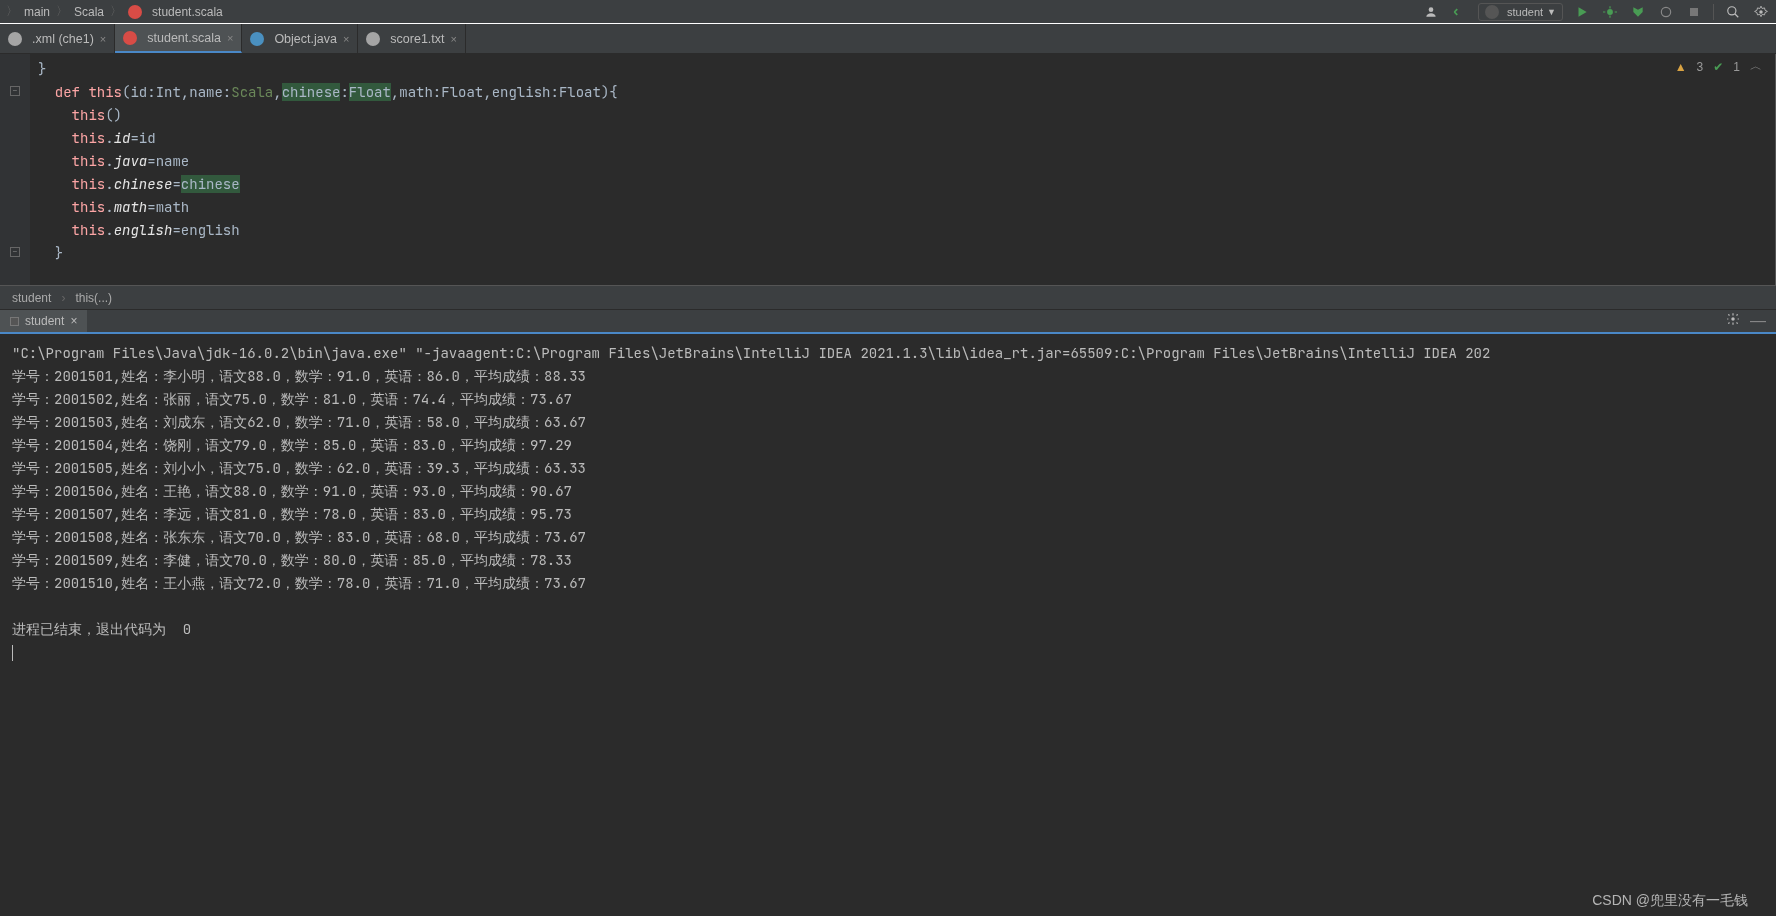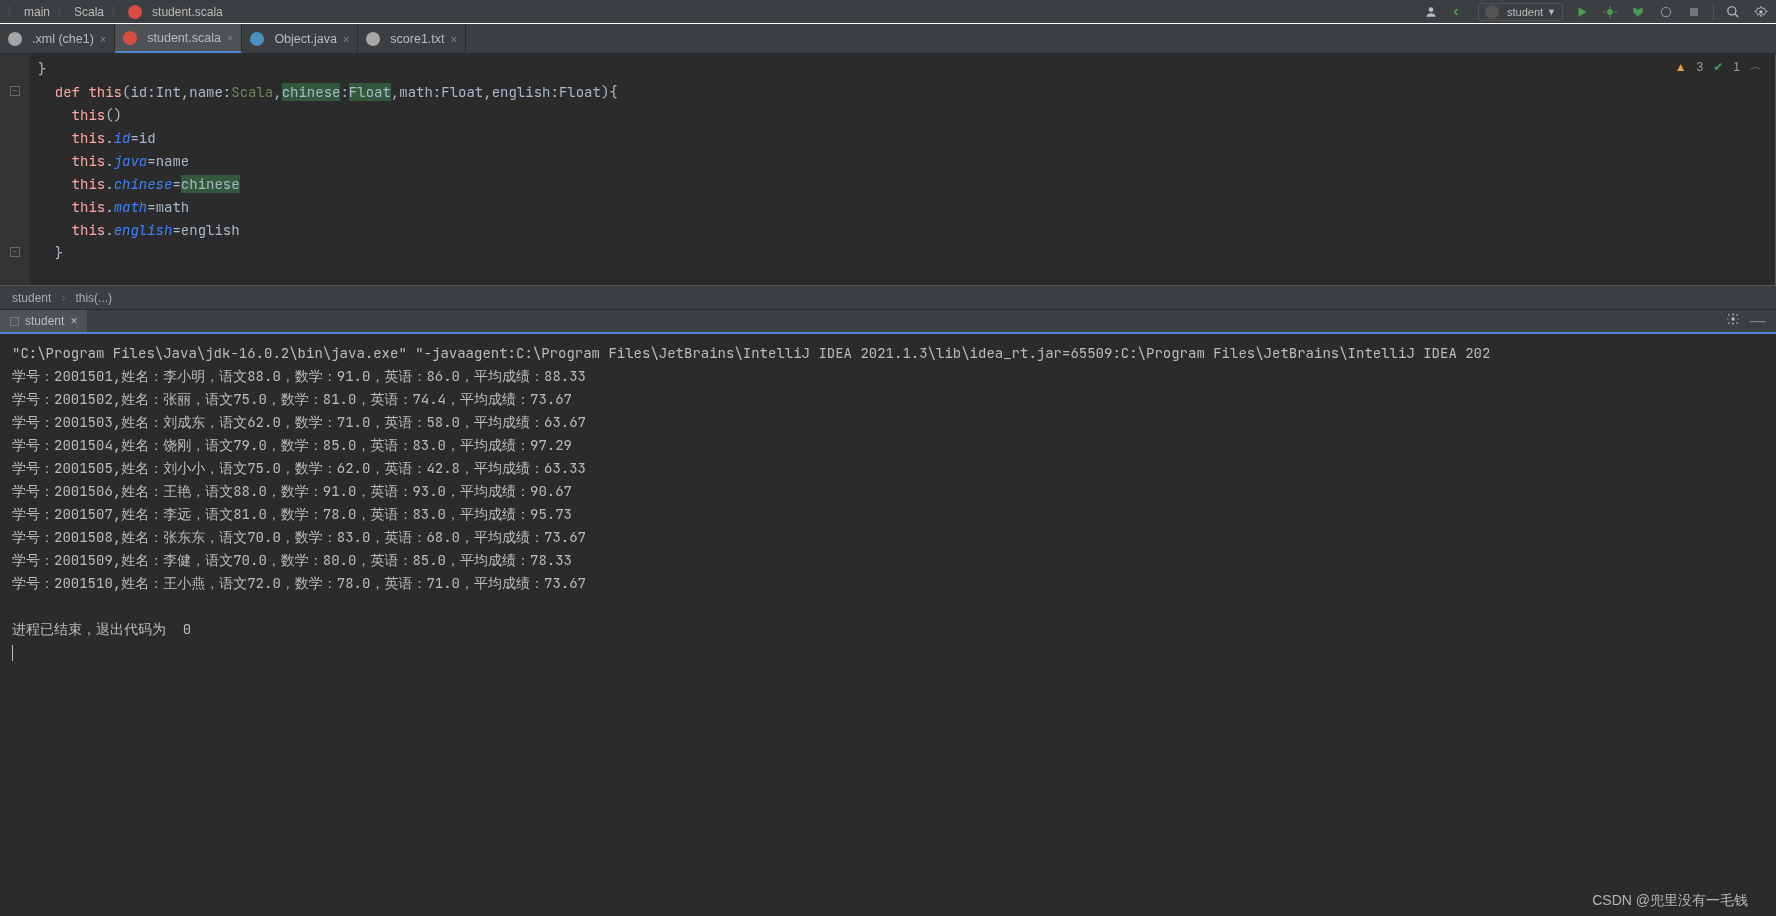--- a/index.html
+++ b/index.html
@@ -70,21 +70,21 @@
   .collapse-ic { width:10px;height:10px; border:1px solid #666; font-size:8px; line-height:8px; text-align:center; color:#888;}
   .editor {
     flex:1; padding:4px 8px; background:#2b2b2b;
     font-family:"JetBrains Mono","Consolas",monospace;
     font-size:14px; line-height:23px; white-space:pre;
     color:#a9b7c6; border-right:1px solid #555;
     position:relative;
   }
   .kw { color:#fca5a5; }
   .type-str { color:#6a8759; }
-  .field { color:#3b82f6; font-style:italic;}
+  .field { color:#e5e5e5; font-style:italic;}
   .hl-bg { background:#32593d; }
   .editor-meta {
     position:absolute; top:4px; right:14px; font-size:12px; color:#999;
     display:flex; gap:10px; align-items:center;
   }
   .warn-ic { color:#d9a343; }
   .ok-ic { color:#499c54; }
   
   .sub-breadcrumb {
     height:24px; background:#3c3f41; border-bottom:1px solid #2b2b2b;
@@ -276,21 +276,21 @@
           </svg></span>
       <span style="color:#888;cursor:pointer">—</span>
     </div>
   </div>
 
   <div class="console"><span class="path">"C:\Program Files\Java\jdk-16.0.2\bin\java.exe" "-javaagent:C:\Program Files\JetBrains\IntelliJ IDEA 2021.1.3\lib\idea_rt.jar=65509:C:\Program Files\JetBrains\IntelliJ IDEA 202</span>
 <span>学号：2001501,姓名：李小明，语文88.0，数学：91.0，英语：86.0，平均成绩：88.33</span>
 <span>学号：2001502,姓名：张丽，语文75.0，数学：81.0，英语：74.4，平均成绩：73.67</span>
 <span>学号：2001503,姓名：刘成东，语文62.0，数学：71.0，英语：58.0，平均成绩：63.67</span>
 <span>学号：2001504,姓名：饶刚，语文79.0，数学：85.0，英语：83.0，平均成绩：97.29</span>
-<span>学号：2001505,姓名：刘小小，语文75.0，数学：62.0，英语：42.8，平均成绩：63.33</span>
+<span>学号：2001505,姓名：刘小小，语文75.0，数学：62.0，英语：39.3，平均成绩：63.33</span>
 <span>学号：2001506,姓名：王艳，语文88.0，数学：91.0，英语：93.0，平均成绩：90.67</span>
 <span>学号：2001507,姓名：李远，语文81.0，数学：78.0，英语：83.0，平均成绩：95.73</span>
 <span>学号：2001508,姓名：张东东，语文70.0，数学：83.0，英语：68.0，平均成绩：73.67</span>
 <span>学号：2001509,姓名：李健，语文70.0，数学：80.0，英语：85.0，平均成绩：78.33</span>
 <span>学号：2001510,姓名：王小燕，语文72.0，数学：78.0，英语：71.0，平均成绩：73.67</span>
 
 <span>进程已结束，退出代码为  0</span>
 <span class="cursor-caret"></span></div>
 </div>
 

